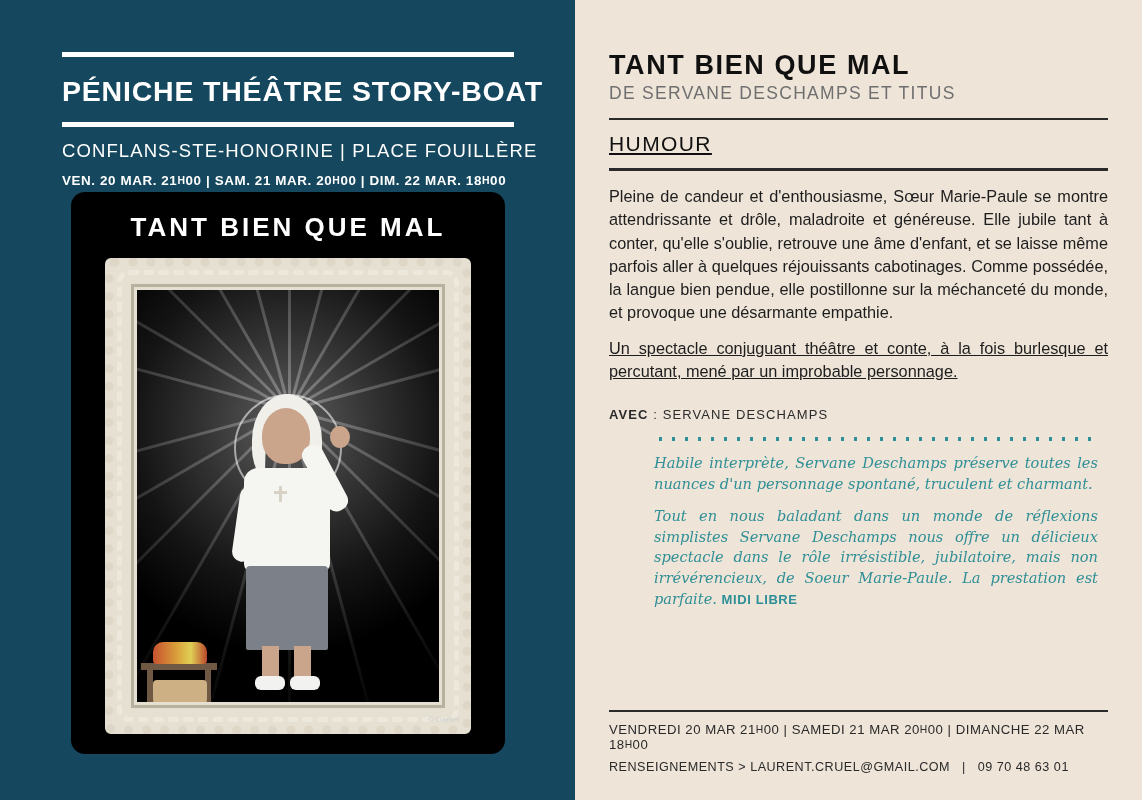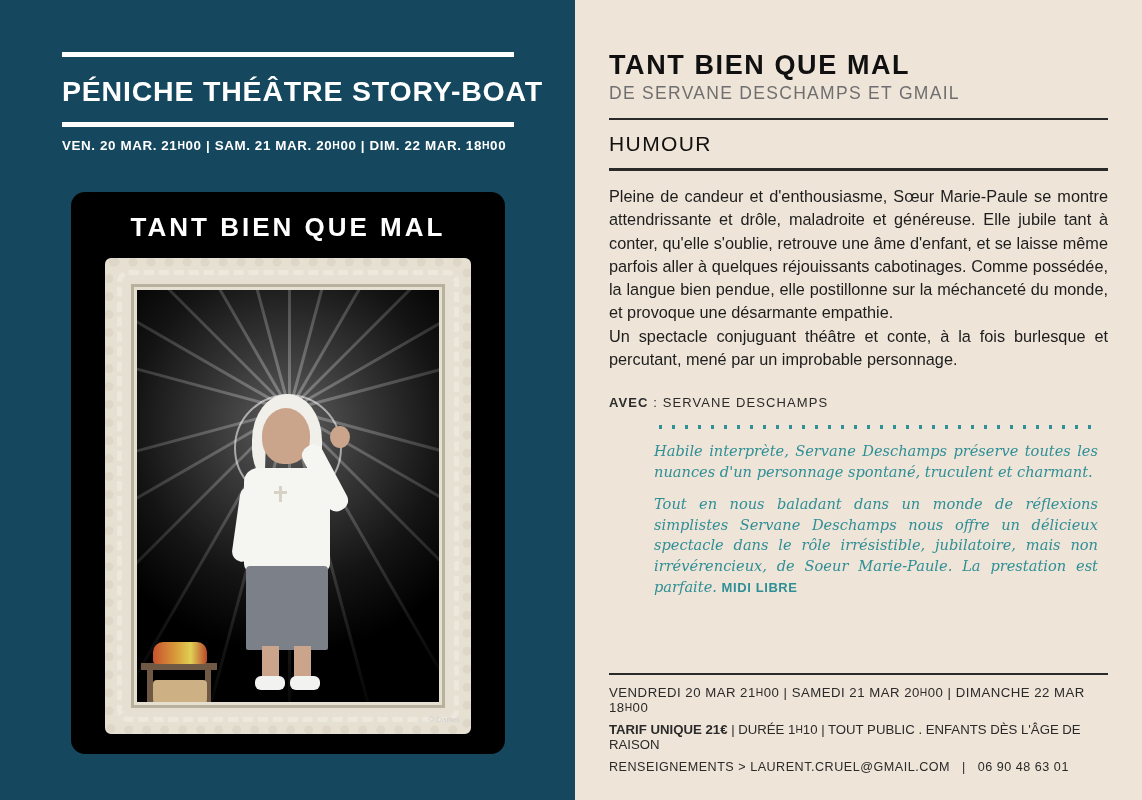--- a/index.html
+++ b/index.html
@@ -163,40 +163,41 @@
     letter-spacing: 1.3px;
     color: #6f6f6f;
     margin-top: 2px;
   }
   .hr-thin { height: 2px; background: #2a2a2a; margin-top: 14px; }
   .genre {
     font-size: 21px;
     letter-spacing: 1.4px;
     margin-top: 12px;
     color: #101010;
+    text-decoration: underline;
   }
   .hr-thick { height: 3px; background: #2a2a2a; margin-top: 12px; }
 
   .quote-top {
     margin-top: 17px;
     text-align: center;
     font-family: "DejaVu Serif", serif;
     font-style: italic;
     font-size: 17.5px;
     line-height: 1.35;
     color: #2f8f96;
   }
   .body-text {
     margin-top: 14px;
     font-size: 16.3px;
     line-height: 1.43;
     text-align: justify;
     color: #1d1d1d;
   }
-  .body-text p + p { margin-top: 0; }
+  .body-text p + p { margin-top: 12px; text-decoration: underline; }
 
   .avec {
     margin-top: 24px;
     font-size: 13px;
     letter-spacing: 1.1px;
     color: #2b2b2b;
   }
   .avec b { font-weight: bold; }
 
   .dotline {
@@ -254,20 +255,21 @@
 </style>
 </head>
 <body>
 
 <div class="page">
 
   <div class="left">
     <div class="rule-top"></div>
     <div class="venue-title">PÉNICHE THÉÂTRE STORY-BOAT</div>
     <div class="rule-mid"></div>
+    <div class="venue-place">CONFLANS-STE-HONORINE  |  PLACE FOUILLÈRE</div>
     <div class="venue-dates">VEN. 20 MAR. 21<span class="sm">H</span>00  |  SAM. 21 MAR. 20<span class="sm">H</span>00  |  DIM. 22 MAR. 18<span class="sm">H</span>00</div>
 
     <div class="poster">
       <div class="poster-title">TANT BIEN QUE MAL</div>
       <div class="poster-art">
         <div class="rays">
           <i style="transform:rotate(-75deg)"></i>
             <i style="transform:rotate(-60deg)"></i>
           <i style="transform:rotate(-45deg)"></i>
             <i style="transform:rotate(-30deg)"></i>
@@ -314,21 +316,21 @@
         <div class="basket"></div>
 
         <div class="lace"></div>
         <div class="sig">© Daniel</div>
       </div>
     </div>
   </div>
 
   <div class="right">
     <div class="show-title">TANT BIEN QUE MAL</div>
-    <div class="show-sub">DE SERVANE DESCHAMPS ET GMAIL</div>
+    <div class="show-sub">DE SERVANE DESCHAMPS ET TITUS</div>
     <div class="hr-thin"></div>
     <div class="genre">HUMOUR</div>
     <div class="hr-thick"></div>
 
 
     <div class="body-text">
       <p>Pleine de candeur et d'enthousiasme, Sœur Marie-Paule se montre attendrissante et drôle, maladroite et généreuse. Elle jubile tant à conter, qu'elle s'oublie, retrouve une âme d'enfant, et se laisse même parfois aller à quelques réjouissants cabotinages. Comme possédée, la langue bien pendue, elle postillonne sur la méchanceté du monde, et provoque une désarmante empathie.</p>
       <p>Un spectacle conjuguant théâtre et conte, à la fois burlesque et percutant, mené par un improbable personnage.</p>
     </div>
 
@@ -345,24 +347,21 @@
     </div>
 
     <div class="press second">
       <span>Tout en nous baladant dans un monde de réflexions simplistes Servane Deschamps nous offre un délicieux spectacle dans le rôle irrésistible, jubilatoire, mais non irrévérencieux, de Soeur Marie-Paule. La prestation est parfaite.</span>
       <span class="src">MIDI LIBRE</span>
     </div>
 
     <div class="footer">
       <div class="foot-hr"></div>
       <div class="foot-dates">VENDREDI 20 MAR 21<span class="sm">H</span>00  |  SAMEDI 21 MAR 20<span class="sm">H</span>00  |  DIMANCHE 22 MAR 18<span class="sm">H</span>00</div>
-      <div class="foot-price">
-        <b>TARIF UNIQUE 21€</b><span> | DURÉE 1<span class="sm">H</span>10 | TOUT PUBLIC . ENFANTS DÈS L'ÂGE DE RAISON</span>
-      </div>
       <div class="foot-contact">
         <span>RENSEIGNEMENTS &gt;</span>
         <span>LAURENT.CRUEL@GMAIL.COM</span>
         <span>&nbsp;&nbsp;|&nbsp;&nbsp;</span>
-        <span>06 90 48 63 01</span>
+        <span>09 70 48 63 01</span>
       </div>
     </div>
   </div>
 </div>
 
 </body></html>

